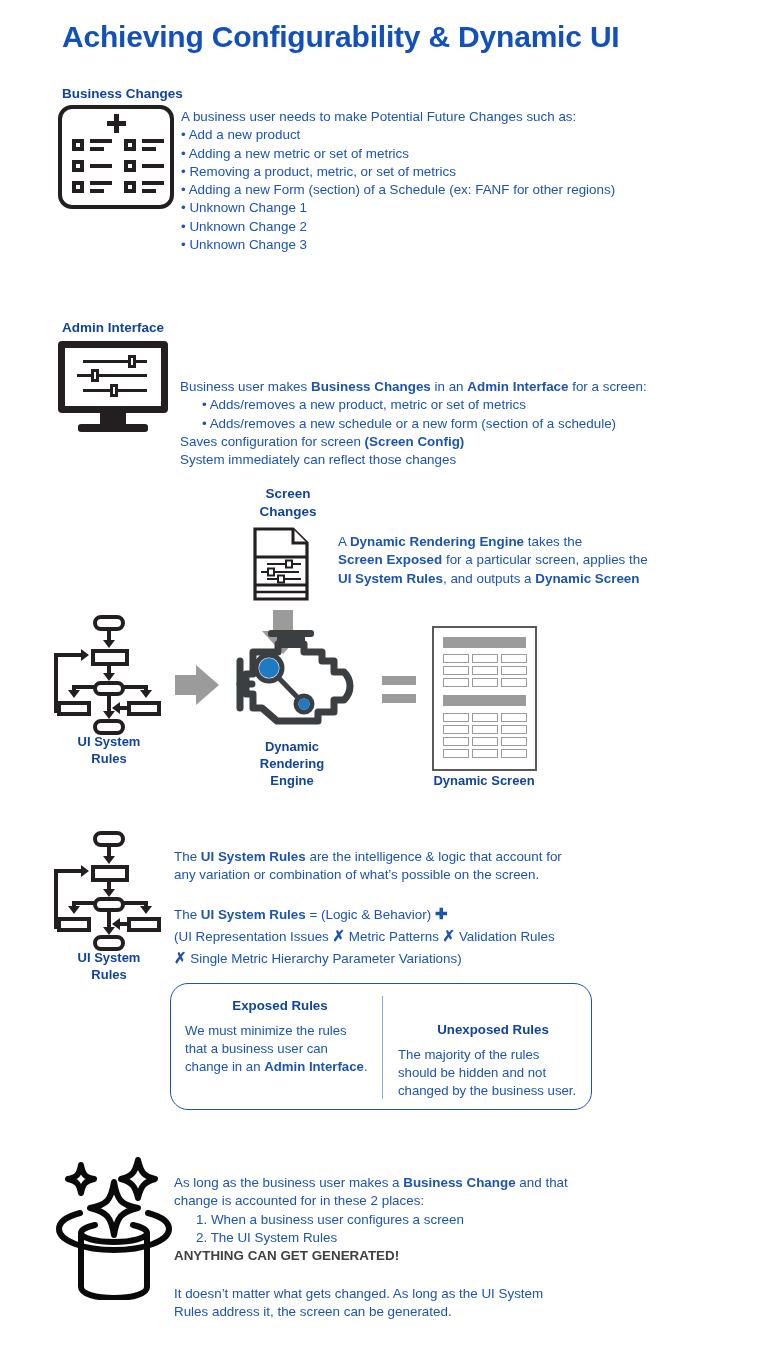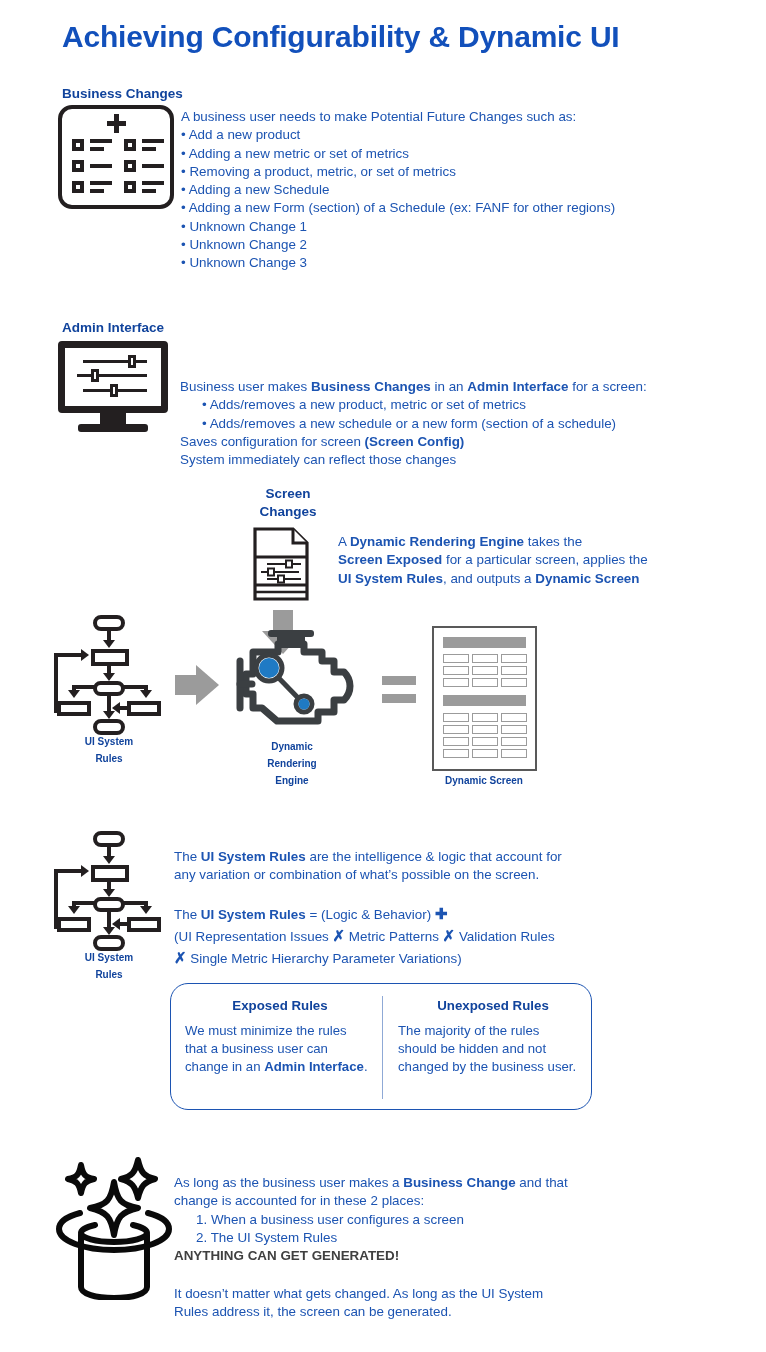--- a/index.html
+++ b/index.html
@@ -80,21 +80,21 @@
 
   
   .flow{width:118px;height:120px;}
   .flow .nodeR{position:absolute;border:4px solid #231f20;background:#fff;box-sizing:border-box;}
   .flow .nodeP{position:absolute;border:4px solid #231f20;background:#fff;box-sizing:border-box;border-radius:11px;}
   .flow .ln{position:absolute;background:#231f20;}
   .flow .ar-d{position:absolute;width:0;height:0;border-left:6px solid transparent;border-right:6px solid transparent;border-top:8px solid #231f20;}
   .flow .ar-r{position:absolute;width:0;height:0;border-top:6px solid transparent;border-bottom:6px solid transparent;border-left:8px solid #231f20;}
   .flow .ar-l{position:absolute;width:0;height:0;border-top:6px solid transparent;border-bottom:6px solid transparent;border-right:8px solid #231f20;}
 
-  .flow-label{font-size:10px;font-weight:bold;color:#10439c;text-align:center;line-height:17px;}
+  .flow-label{font-size:13px;font-weight:bold;color:#10439c;text-align:center;line-height:17px;}
 
   
   #engine{left:222px;top:628px;width:140px;height:108px;}
   #eng-label{left:222px;top:738px;width:140px;}
 
   
   #dyn-screen{left:432px;top:626px;width:105px;height:145px;
      border:2px solid #595959;background:#fff;box-sizing:border-box;}
   #dyn-screen .hbar{position:absolute;background:#9b9b9b;height:11px;}
   #dyn-screen .cell{position:absolute;width:26px;height:9px;border:1px solid #9b9b9b;background:#fff;box-sizing:border-box;}
@@ -159,21 +159,20 @@
   <div class="chk" style="left:66px;top:76px;"></div>
   <div class="ln" style="left:84px;top:76px;width:22px;"></div>
   <div class="ln" style="left:84px;top:84px;width:14px;"></div>
 </div>
 
 <div class="abs body-txt" id="bc-text">
   <div class="li">A business user needs to make Potential Future Changes such as:</div>
   <div class="li">• Add a new product</div>
   <div class="li">• Adding a new metric or set of metrics</div>
   <div class="li">• Removing a product, metric, or set of metrics</div>
-  <div class="li">• Adding a new Schedule</div>
   <div class="li">• Adding a new Form (section) of a Schedule (ex: FANF for other regions)</div>
   <div class="li">• Unknown Change 1</div>
   <div class="li">• Unknown Change 2</div>
   <div class="li">• Unknown Change 3</div>
 </div>
 
 <div class="abs sec-head" id="ai-head">Admin Interface</div>
 
 <div class="abs" id="mon-icon">
   <div class="screen"></div>
@@ -369,21 +368,21 @@
 <div class="abs" id="rules-box">
   <div class="divider"></div>
   <div class="rb-col" style="left:14px;">
     <div class="rb-title">Exposed Rules</div>
     <div class="rb-body">
       <div>We must minimize the rules</div>
       <div>that a business user can</div>
       <div><span>change in an </span><b>Admin Interface</b><span>.</span></div>
     </div>
   </div>
-  <div class="rb-col" style="left:227px;">
+  <div class="rb-col" style="left:227px;margin-top:24px;">
     <div class="rb-title">Unexposed Rules</div>
     <div class="rb-body">
       <div>The majority of the rules</div>
       <div>should be hidden and not</div>
       <div>changed by the business user.</div>
     </div>
   </div>
 </div>
 
 <div class="abs" id="hat">

